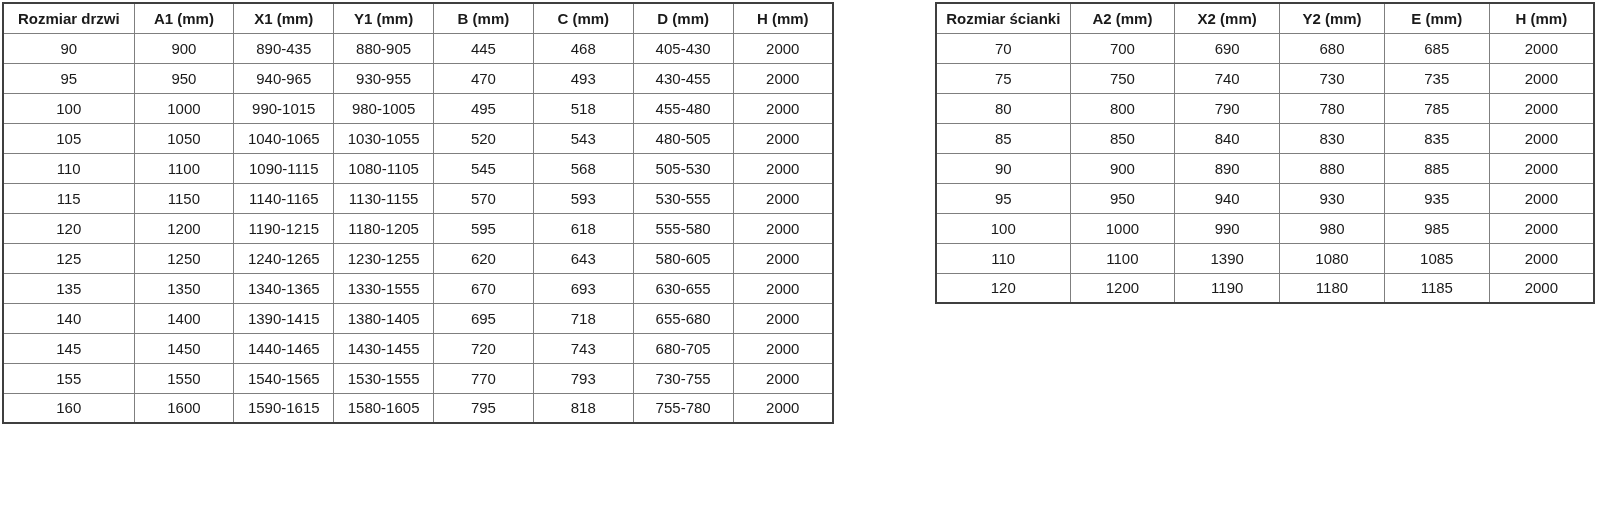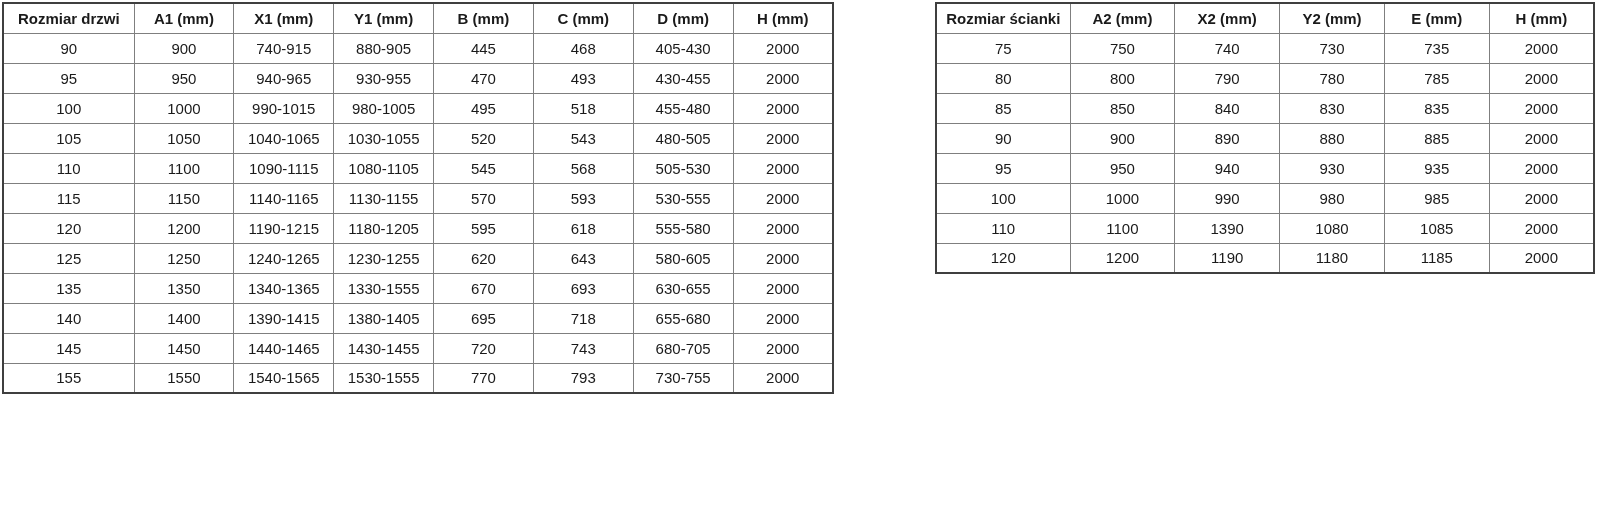--- a/index.html
+++ b/index.html
@@ -72,21 +72,21 @@
           <th>B (mm)</th>
           <th>C (mm)</th>
           <th>D (mm)</th>
           <th>H (mm)</th>
         </tr>
       </thead>
       <tbody>
         <tr>
           <td>90</td>
           <td>900</td>
-          <td>740-915</td>
+          <td>890-435</td>
           <td>880-905</td>
           <td>445</td>
           <td>468</td>
           <td>405-430</td>
           <td>2000</td>
         </tr>
         <tr>
           <td>95</td>
           <td>950</td>
           <td>940-965</td>
@@ -189,35 +189,53 @@
         <tr>
           <td>155</td>
           <td>1550</td>
           <td>1540-1565</td>
           <td>1530-1555</td>
           <td>770</td>
           <td>793</td>
           <td>730-755</td>
           <td>2000</td>
         </tr>
+        <tr>
+          <td>160</td>
+          <td>1600</td>
+          <td>1590-1615</td>
+          <td>1580-1605</td>
+          <td>795</td>
+          <td>818</td>
+          <td>755-780</td>
+          <td>2000</td>
+        </tr>
       </tbody>
     </table>
   <table id="wall-table" class="spec-table">
       <thead>
         <tr>
           <th>Rozmiar ścianki</th>
           <th>A2 (mm)</th>
           <th>X2 (mm)</th>
           <th>Y2 (mm)</th>
           <th>E (mm)</th>
           <th>H (mm)</th>
         </tr>
       </thead>
       <tbody>
         <tr>
+          <td>70</td>
+          <td>700</td>
+          <td>690</td>
+          <td>680</td>
+          <td>685</td>
+          <td>2000</td>
+        </tr>
+        <tr>
           <td>75</td>
           <td>750</td>
           <td>740</td>
           <td>730</td>
           <td>735</td>
           <td>2000</td>
         </tr>
         <tr>
           <td>80</td>
           <td>800</td>

